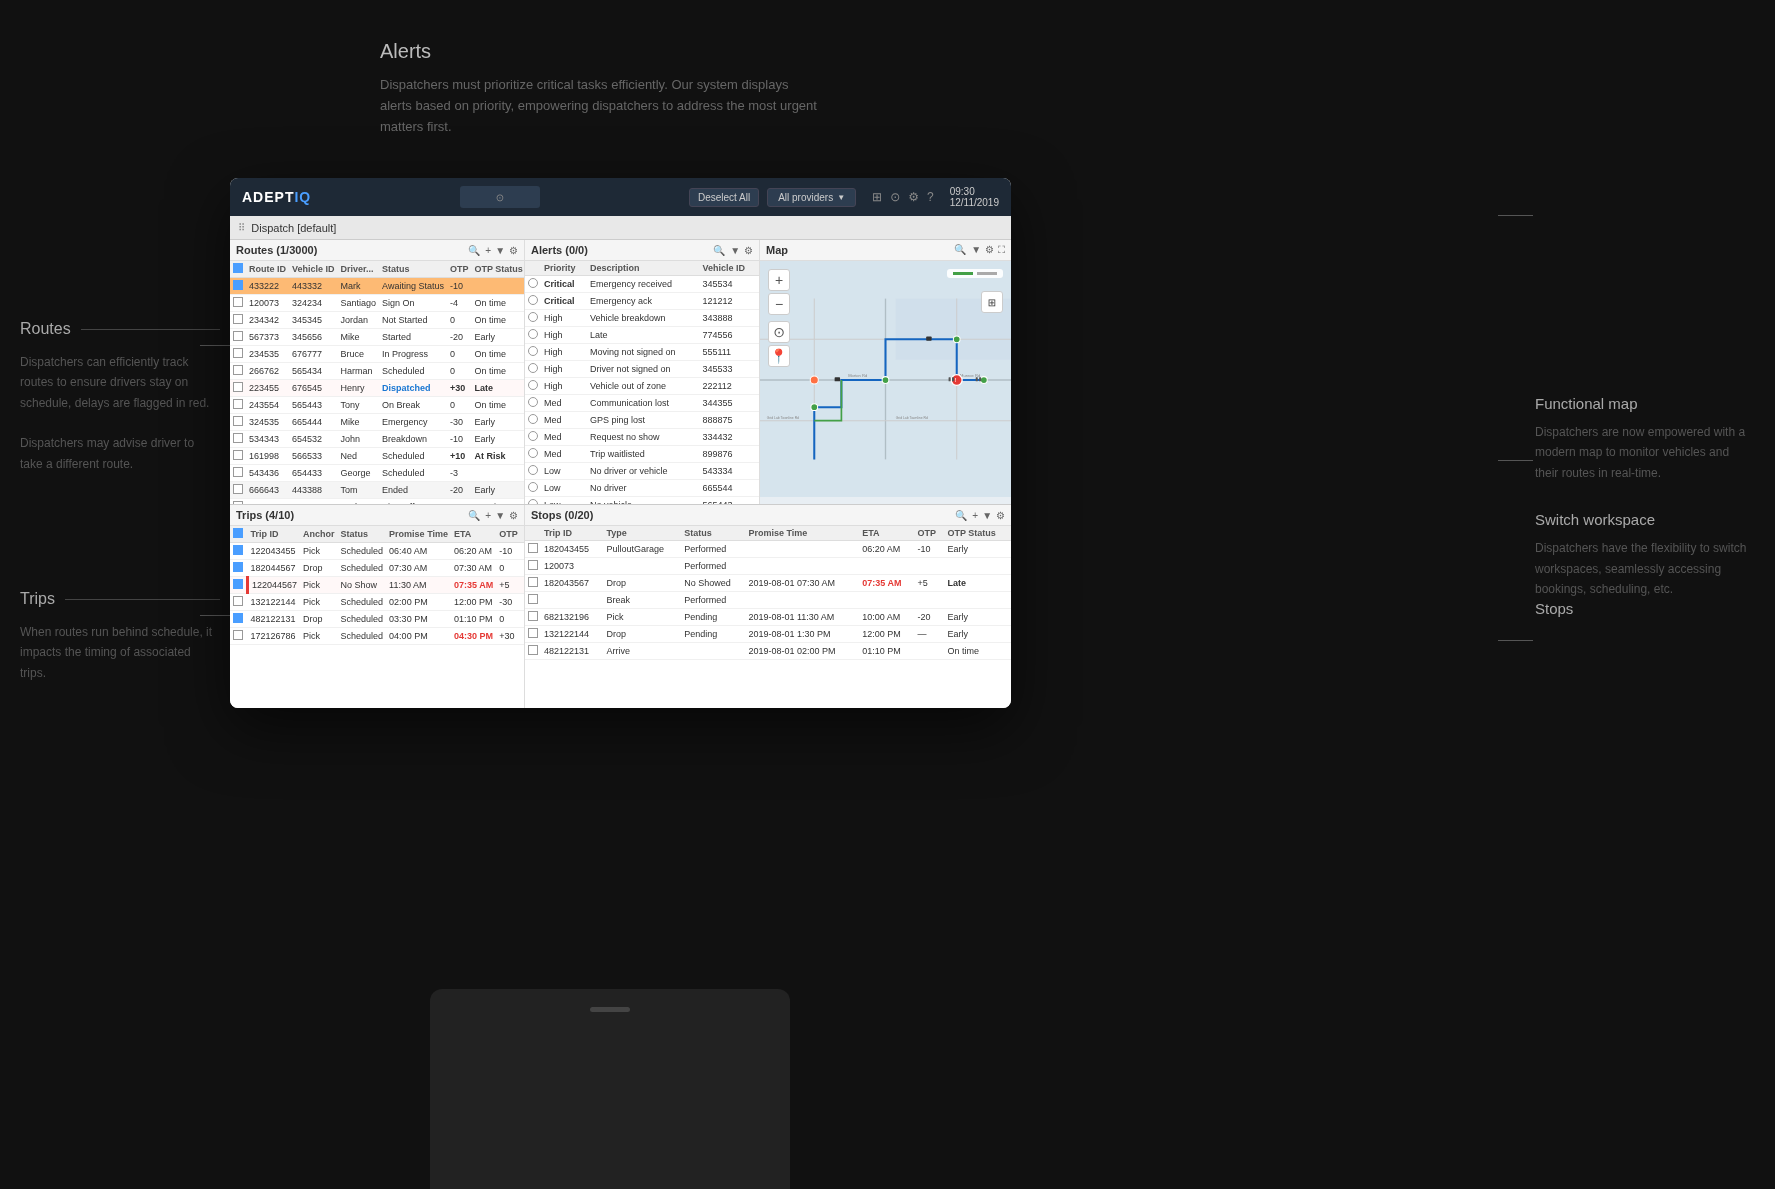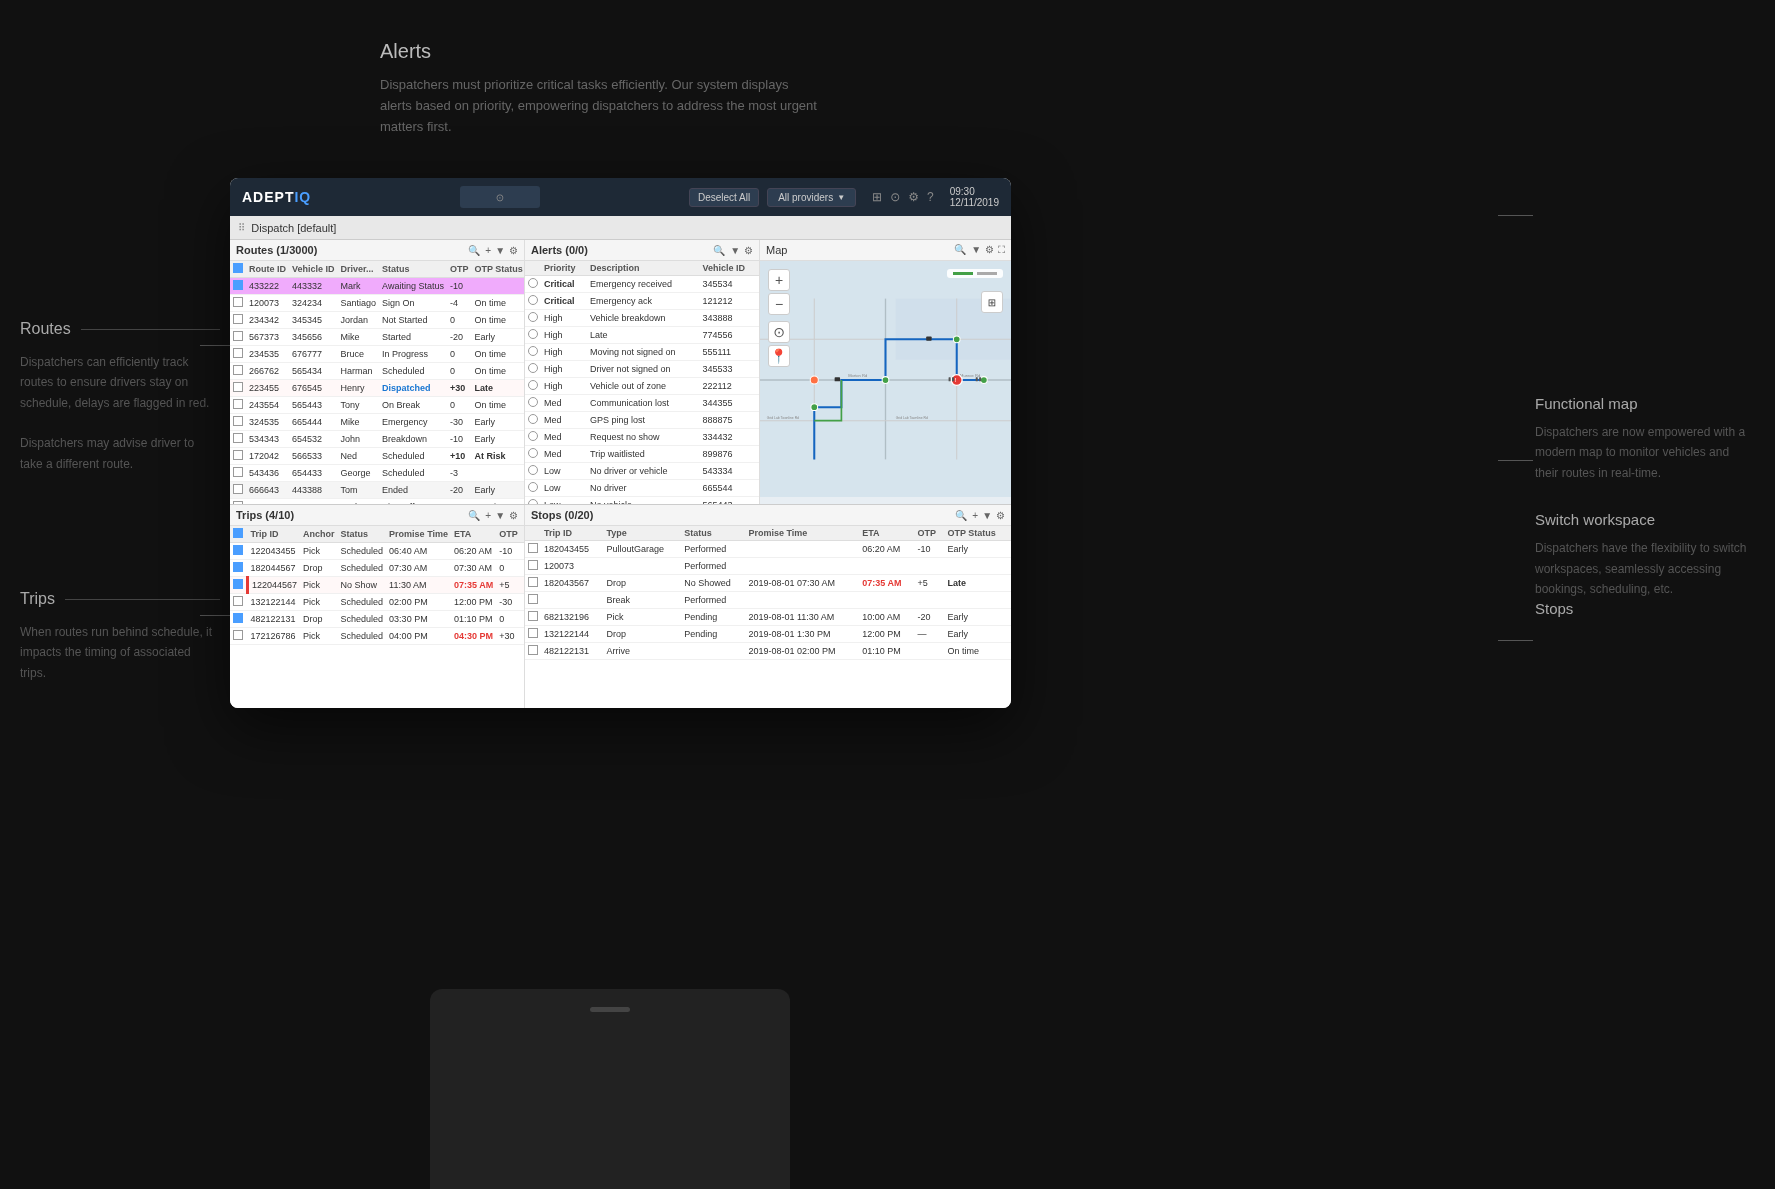--- a/index.html
+++ b/index.html
@@ -226,21 +226,21 @@
       font-weight: 600;
       white-space: nowrap;
     }
     .data-table td {
       padding: 2px 3px;
       border-bottom: 1px solid #f0f0f0;
       color: #333;
       white-space: nowrap;
     }
     .data-table tr.selected td {
-      background: #f0abfc;
+      background: #fdba74;
     }
 
     .status-late { color: #e53935; font-weight: 600; }
     .status-atrisk { color: #ff8c00; font-weight: 600; }
     .status-early { color: #888; }
 
     .table-scroll {
       overflow-y: auto;
       flex: 1;
     }
@@ -280,21 +280,21 @@
     .map-header {
       background: #f5f5f5;
       padding: 4px 6px;
       border-bottom: 1px solid #ddd;
       display: flex;
       align-items: center;
       justify-content: space-between;
     }
     .map-title {
       font-size: 11px;
-      font-weight: 400;
+      font-weight: 700;
       color: #333;
     }
     .map-area {
       background: #d6e4ed;
       position: relative;
       height: calc(100% - 28px);
       overflow: hidden;
     }
 
     
@@ -636,21 +636,21 @@
     <td class="checkbox-cell"><span class="checkbox "></span></td>
     <td>534343</td>
     <td>654532</td>
     <td>John</td>
     <td style="">Breakdown</td>
     <td class="">-10</td>
     <td class="status-early">Early</td>
   </tr>
                 <tr>
     <td class="checkbox-cell"><span class="checkbox "></span></td>
-    <td>172042</td>
+    <td>161998</td>
     <td>566533</td>
     <td>Ned</td>
     <td style="">Scheduled</td>
     <td class="otp-red">+10</td>
     <td class="status-atrisk">At Risk</td>
   </tr>
                 <tr>
     <td class="checkbox-cell"><span class="checkbox "></span></td>
     <td>543436</td>
     <td>654433</td>

